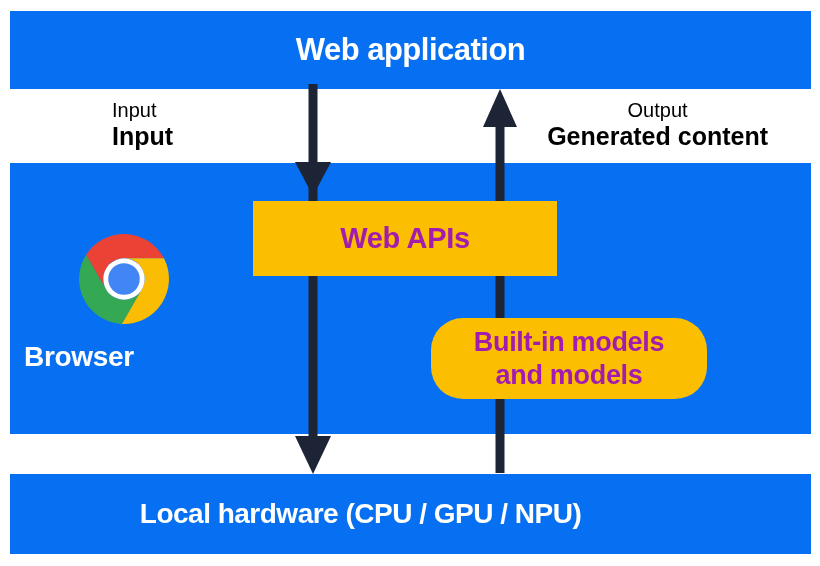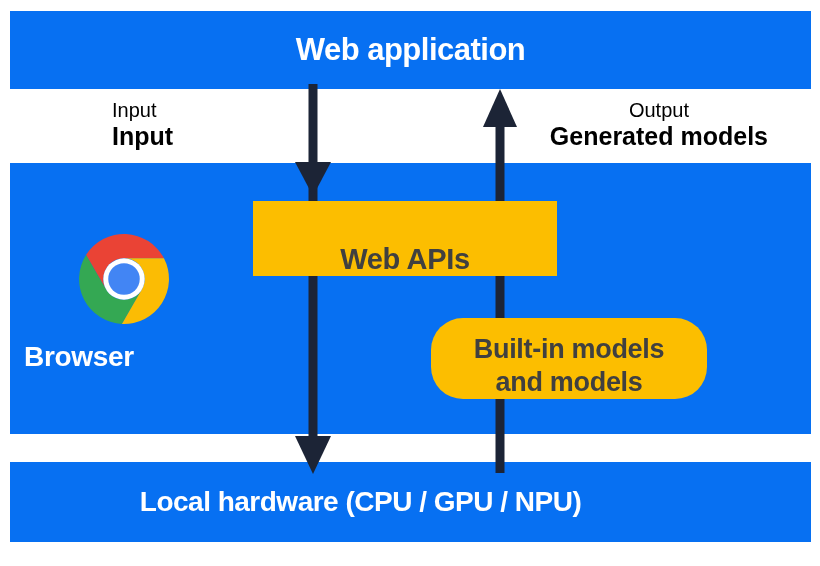--- a/index.html
+++ b/index.html
@@ -11,32 +11,32 @@
     font-family:"Liberation Sans","DejaVu Sans",sans-serif;
     overflow:hidden;
   }
   .band {
     position:absolute; left:10px; width:801px;
     background:#0770f2; z-index:1;
     display:flex; align-items:center; justify-content:center;
   }
   .band-top    { top:11px;  height:78px; }
   .band-middle { top:163px; height:271px; }
-  .band-bottom { top:462px; height:80px; }
+  .band-bottom { top:474px; height:80px; }
   .band-title {
     color:#ffffff; font-weight:bold; font-size:31px; letter-spacing:-0.5px;
   }
   .band-bottom .band-title { font-size:28px; transform:translateX(-50px); }
 
   .arrow-layer { position:absolute; left:0; top:0; z-index:2; }
 
   .ybox {
     position:absolute; z-index:3; background:#fcbe00;
-    display:flex; align-items:flex-end; justify-content:center;
-    text-align:center; color:#404040; font-weight:bold;
+    display:flex; align-items:center; justify-content:center;
+    text-align:center; color:#a21caf; font-weight:bold;
   }
   .ybox-webapis  { left:253px; top:201px; width:304px; height:75px; font-size:29px; letter-spacing:-0.3px; }
   .ybox-builtin  { left:431px; top:318px; width:276px; height:81px; font-size:27px; line-height:1.22; letter-spacing:-0.3px;border-radius:32px; }
 
   .io-label { position:absolute; z-index:3; color:#000000; top:99px; }
   .io-label .caption { font-size:20px; font-weight:normal; line-height:22px; }
   .io-label .value   { font-size:25px; font-weight:bold; line-height:27px; margin-top:2px; }
   .io-input  { left:112px; text-align:left; }
   .io-output { right:52px; text-align:center; }
 
@@ -55,21 +55,21 @@
     <span class="band-title">Web application</span>
   </div>
 
   <div class="io-label io-input">
     <div class="caption">Input</div>
     <div class="value">Input</div>
   </div>
 
   <div class="io-label io-output">
     <div class="caption">Output</div>
-    <div class="value">Generated models</div>
+    <div class="value">Generated content</div>
   </div>
 
   <div class="band band-middle"></div>
 
   <svg class="arrow-layer" width="820" height="566" viewBox="0 0 820 566" aria-hidden="true">
 
     <g fill="#1c2436" stroke="none">
       <rect x="308.5" y="84" width="9" height="360"></rect>
       <polygon points="295,162 331,162 313,196"></polygon>
       <polygon points="295,436 331,436 313,474"></polygon>

